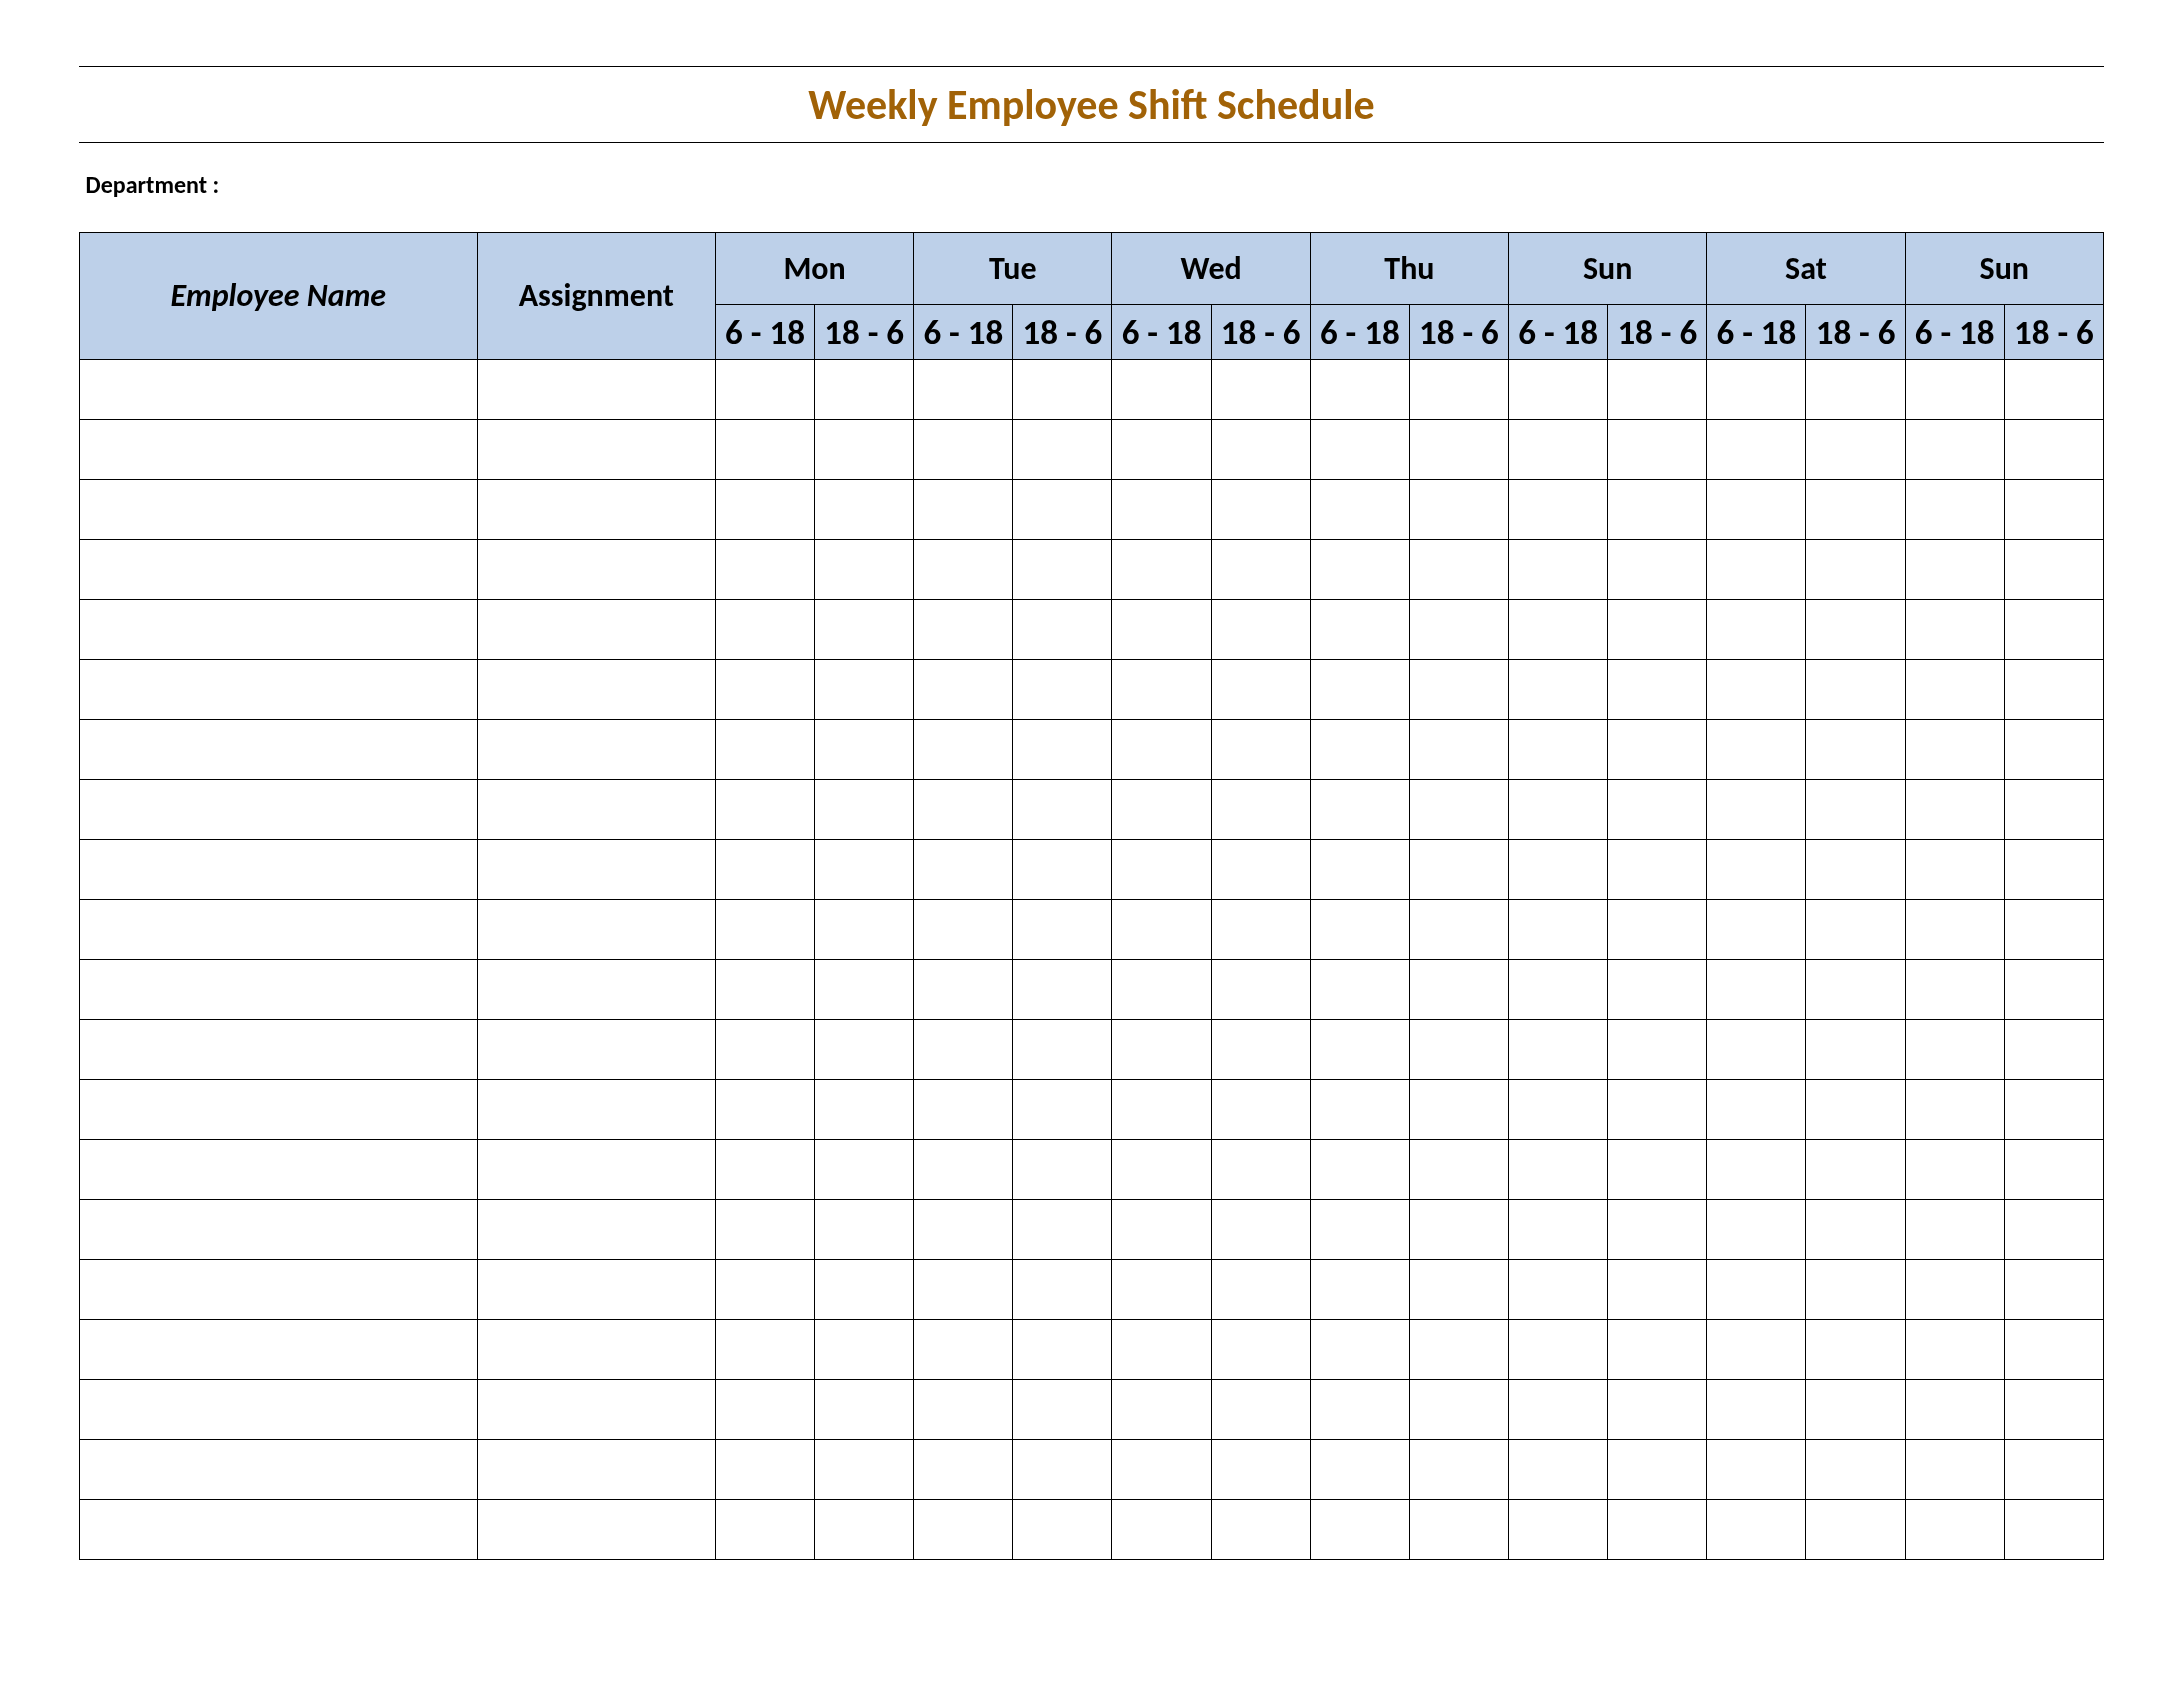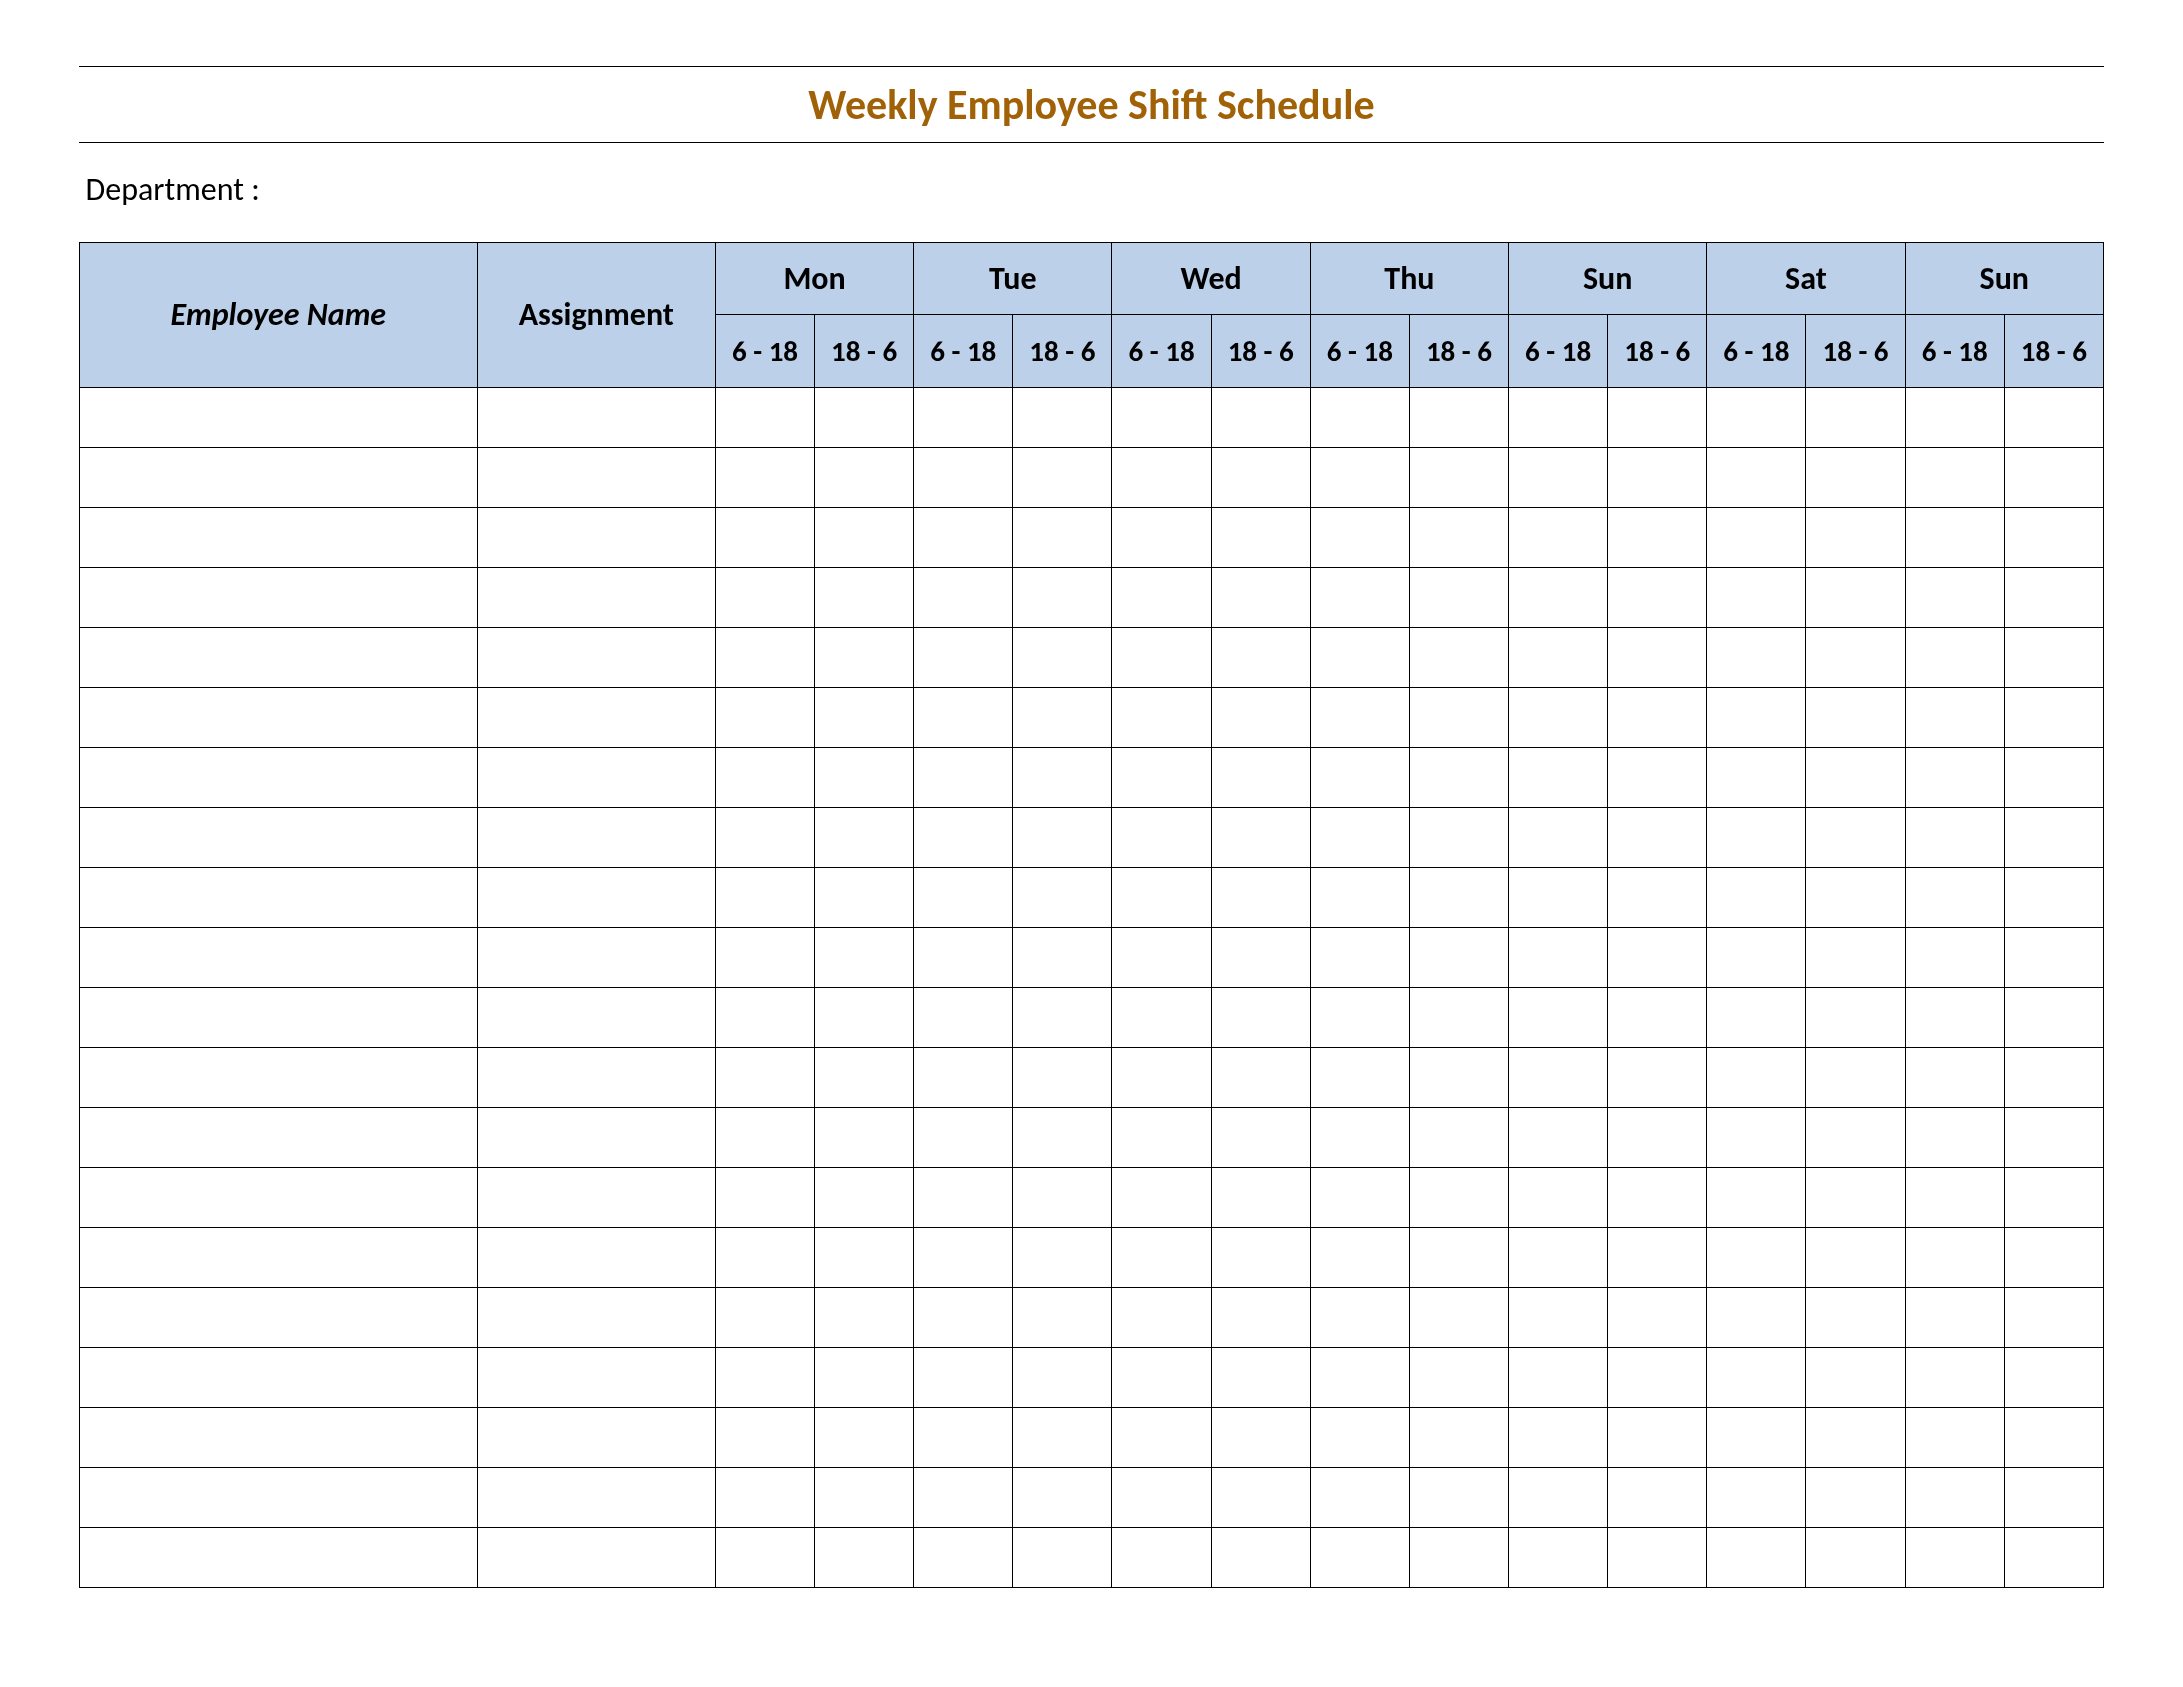--- a/index.html
+++ b/index.html
@@ -21,24 +21,25 @@
       padding: 12px 0;
       margin-bottom: 26.5px;
     }
     .title-bar h1 {
       font-size: 42px;
       font-weight: bold;
       color: #a16207;
     }
     .meta-row {
       display: flex;
-      font-size: 32px;
+      font-size: 24px;
       color: #000000;
       margin-bottom: 33px;
       padding-left: 6.6px;
+      font-weight: bold;
     }
     .meta-left {
       flex: 0 0 38%;
     }
     .meta-right {
       flex: 1;
     }
     table.schedule {
       border-collapse: collapse;
       width: 100%;
@@ -63,22 +64,22 @@
     th.col-assignment {
       width: 238px;
       font-size: 32px;
       padding: 13.2px 6.6px;
     }
     th.day-header {
       font-size: 32px;
       padding: 16px 0;
     }
     th.shift-header {
-      font-size: 29px;
-      padding: 18px 0;
+      font-size: 35px;
+      padding: 6px 0;
       width: 99px;
     }
     tbody td {
       height: 60px;
       background: #ffffff;
     }
     tbody td.emp-cell {
       width: 397px;
     }
     tbody td.assign-cell {

